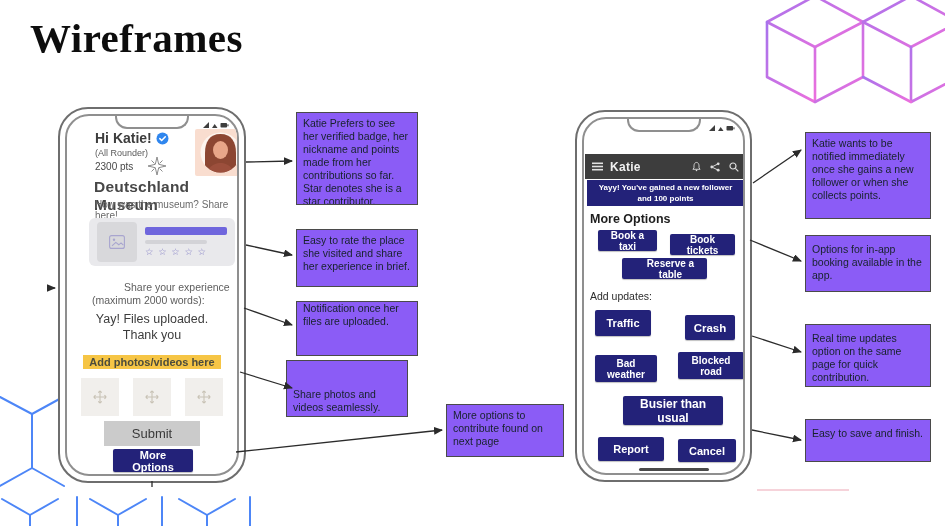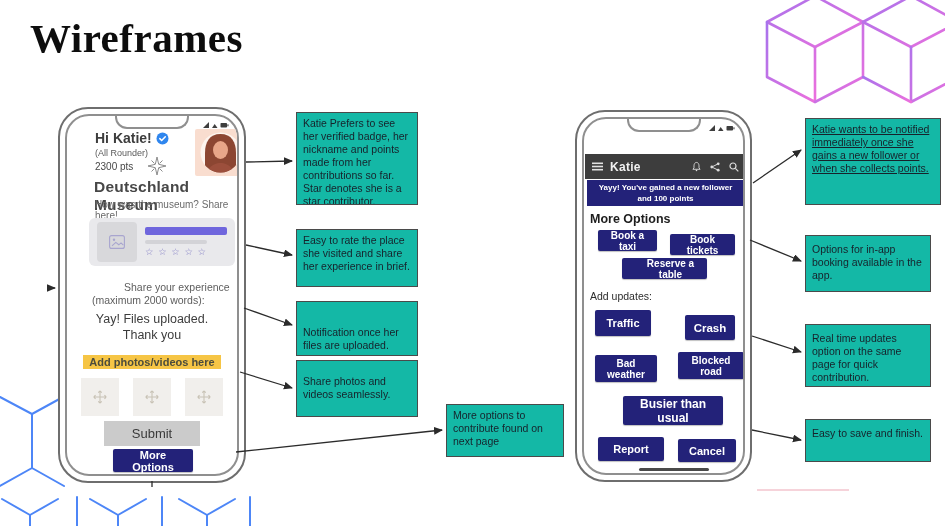--- a/index.html
+++ b/index.html
@@ -9,21 +9,21 @@
   .title{position:absolute;left:30px;top:14px;font-family:"Liberation Serif",serif;
          font-weight:bold;font-size:41px;color:#0d0d0d;letter-spacing:.5px;}
   
   .phone{position:absolute;border:2px solid #6e6e6e;border-radius:30px;background:#fff;}
   .screen{position:absolute;inset:5px;border:2px solid #8f8f8f;border-radius:24px;background:#fff;overflow:hidden;}
   .notch{position:absolute;top:-2px;left:50%;transform:translateX(-50%);width:74px;height:15px;
          border:2px solid #8f8f8f;border-top:none;border-radius:0 0 12px 12px;background:#fff;}
   .statusbar{position:absolute;top:4px;right:8px;}
   .homebar{position:absolute;background:#4a4a4a;border-radius:2px;}
   
-  .callout{position:absolute;background:#14b8a6;border:1px solid #4a4a4a;color:#17222b;
+  .callout{position:absolute;background:#8b5cf6;border:1px solid #4a4a4a;color:#17222b;
            font-size:10.5px;line-height:1.24;padding:4px 6px;overflow:hidden;}
   
   .nbtn{position:absolute;background:#232279;color:#fff;font-weight:bold;border:none;
         border-radius:2px;display:flex;align-items:center;justify-content:center;
         font-family:"Liberation Sans",sans-serif;box-shadow:0 1px 1px rgba(0,0,0,.25);}
   .overlay{position:absolute;left:0;top:0;pointer-events:none;}
   .p1txt{position:absolute;}
 </style>
 </head>
 <body>
@@ -218,29 +218,29 @@
       <button class="nbtn" style="left:94px;top:320px;width:58px;height:23px;font-size:11px;">Cancel</button>
 
       <div class="homebar" style="left:55px;top:349px;width:70px;height:3px;"></div>
     </div>
   </div>
 
   <div class="callout" style="left:296px;top:112px;width:122px;height:93px;">
     <span>Katie Prefers to see her verified badge, her nickname and points made from her contributions so far. Star denotes she is a star contributor.</span></div>
   <div class="callout" style="left:296px;top:229px;width:122px;height:58px;">
     <span>Easy to rate the place she visited and share her experience in brief.</span></div>
-  <div class="callout" style="left:296px;top:301px;width:122px;height:55px;padding-top:24px;">
+  <div class="callout" style="left:296px;top:301px;width:122px;height:55px;padding-top:0;">
     <span>Notification once her files are uploaded.</span></div>
-  <div class="callout" style="left:296px;top:360px;width:122px;height:57px;padding-top:14px;">
+  <div class="callout" style="left:286px;top:360px;width:122px;height:57px;padding-top:27px;">
     <span>Share photos and videos seamlessly.</span></div>
 
   <div class="callout" style="left:446px;top:404px;width:118px;height:53px;">
     <span>More options to contribute found on next page</span></div>
 
-  <div class="callout" style="left:805px;top:118px;width:136px;height:87px;text-decoration:underline;">
+  <div class="callout" style="left:805px;top:132px;width:126px;height:87px;">
     <span>Katie wants to be notified immediately once she gains a new follower or when she collects points.</span></div>
   <div class="callout" style="left:805px;top:235px;width:126px;height:57px;padding-top:7px;">
     <span>Options for in-app booking available in the app.</span></div>
   <div class="callout" style="left:805px;top:324px;width:126px;height:63px;padding-top:7px;">
     <span>Real time updates option on the same page for quick contribution.</span></div>
   <div class="callout" style="left:805px;top:419px;width:126px;height:43px;padding-top:7px;">
     <span>Easy to save and finish.</span></div>
 
   <svg class="overlay" width="945" height="526" viewBox="0 0 945 526">
     <defs>

